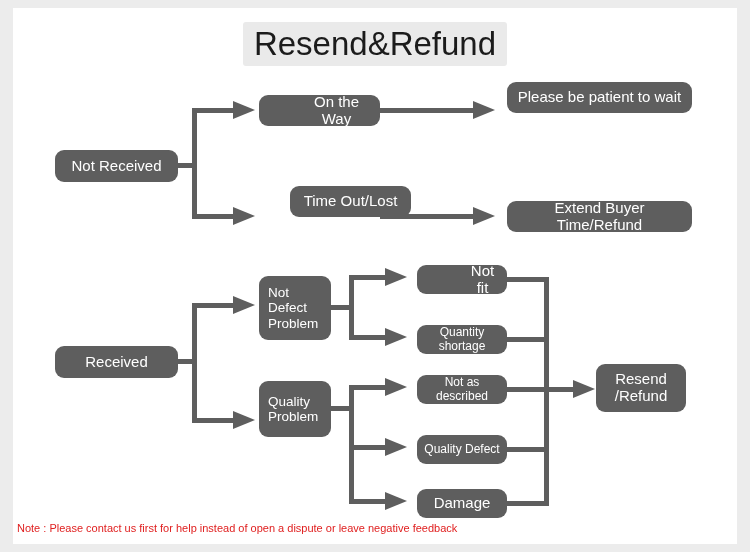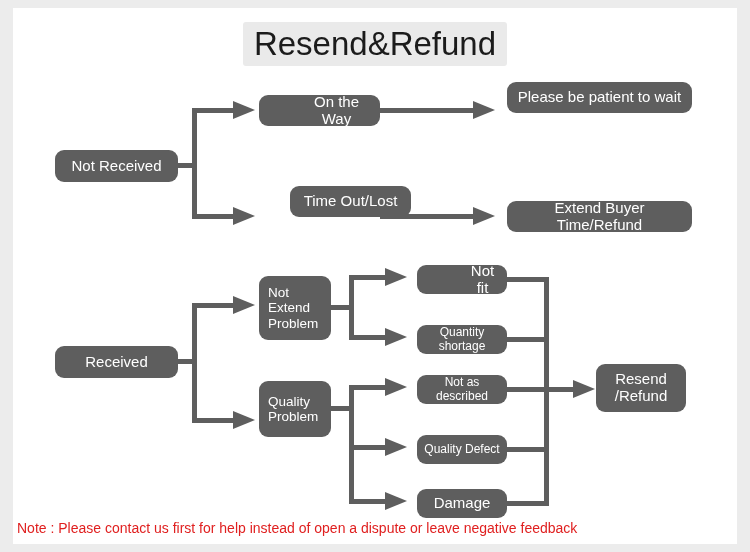--- a/index.html
+++ b/index.html
@@ -85,21 +85,21 @@
     border-left: 22px solid #5e5e5e;
   }
 
   
   #note {
     position: absolute;
     left: 17px;
     top: 518px;
     width: 716px;
     color: #e02020;
-    font-size: 14px;
+    font-size: 11px;
     line-height: 20px;
     white-space: nowrap;
   }
 </style>
 </head>
 <body>
 
 <div id="canvas"></div>
 
 <div id="stage">
@@ -131,21 +131,21 @@
 
   <div class="node" style="left:55px; top:346px; width:123px; height:32px;">Received</div>
 
   <div class="hline" style="left:178px; top:359px; width:19px;"></div>
   <div class="vline" style="left:192px; top:305px; width:5px; height:57px;"></div>
   <div class="vline" style="left:192px; top:359px; width:5px; height:64px;"></div>
 
   <div class="hline" style="left:192px; top:303px; width:48px;"></div>
   <div class="arrow" style="left:233px; top:296px;"></div>
   <div class="node left-align mid" style="left:259px; top:276px; width:72px; height:64px;">Not
-Extend
+Defect
 Problem</div>
 
   <div class="hline" style="left:192px; top:418px; width:48px;"></div>
   <div class="arrow" style="left:233px; top:411px;"></div>
   <div class="node left-align mid" style="left:259px; top:381px; width:72px; height:56px;">Quality
 Problem</div>
 
   <div class="hline" style="left:331px; top:305px; width:22px;"></div>
   <div class="vline" style="left:349px; top:277px; width:5px; height:31px;"></div>
   <div class="vline" style="left:349px; top:305px; width:5px; height:32px;"></div>

